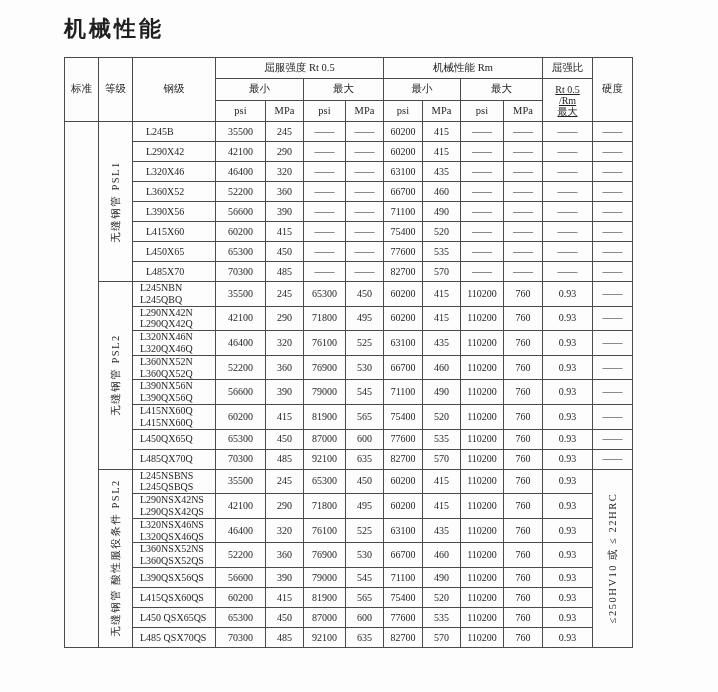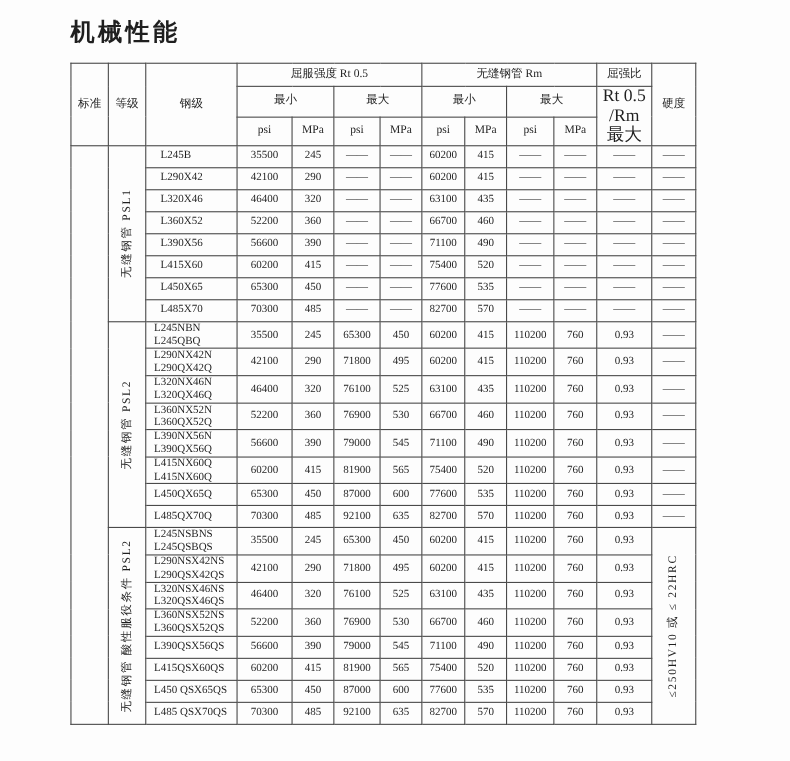--- a/index.html
+++ b/index.html
@@ -5,21 +5,21 @@
   html,body{margin:0;padding:0;}
   body{width:718px;height:692px;background:#fdfdfd;font-family:"Liberation Serif","DejaVu Serif",serif;color:#1f1f1f;}
   .page{position:relative;width:718px;height:692px;overflow:hidden;background:#fdfdfd;padding-left:48px;}
   .title{position:absolute;left:64px;top:14px;font-size:22px;font-weight:bold;letter-spacing:3px;}
   table.mech{position:absolute;left:64px;top:57px;border-collapse:collapse;table-layout:fixed;}
   td,th{border:1px solid #4a4a4a;padding:0;text-align:center;vertical-align:middle;font-weight:normal;font-size:10px;line-height:1.18;overflow:hidden;}
   thead th{font-size:10.5px;}
   thead tr.h1 th{height:20px;}
   thead tr.h2 th{height:21px;text-align:center;}
   thead tr.h3 th{height:20px;font-family:Liberation Serif, serif;}
-  .ratio-head{font-size:16px;line-height:1.1;}
+  .ratio-head{font-size:10px;line-height:1.1;text-decoration:underline;}
   tbody tr.s0 td{height:19px;}
   tbody tr.one td{height:19px;}
   tbody tr.two td{height:22px;}
   .steel-cell .pair{display:flex;padding:0 7px;}
   tr.s0 .steel-cell .pair{padding:0 13px;}
   .grade-cell,.hard-cell{position:relative;}
   .vtext{position:absolute;top:50%;left:50%;transform:translate(-50%,-50%) rotate(-90deg);white-space:nowrap;font-size:10.5px;letter-spacing:1.5px;}
 </style>
 </head>
 <body>
@@ -42,21 +42,21 @@
         <col style="width:39px">
       <col style="width:50px">
         <col style="width:40px">
     </colgroup>
     <thead>
       <tr class="h1">
         <th rowspan="3">标准</th>
         <th rowspan="3">等级</th>
         <th rowspan="3">钢级</th>
         <th colspan="4">屈服强度 Rt 0.5</th>
-        <th colspan="4">无缝钢管 Rm</th>
+        <th colspan="4">机械性能 Rm</th>
         <th>屈强比</th>
         <th rowspan="3">硬度</th>
       </tr>
       <tr class="h2">
         <th colspan="2">最小</th>
         <th colspan="2">最大</th>
         <th colspan="2">最小</th>
         <th colspan="2">最大</th>
         <th rowspan="2" class="ratio-head">
           <div>Rt 0.5</div>

